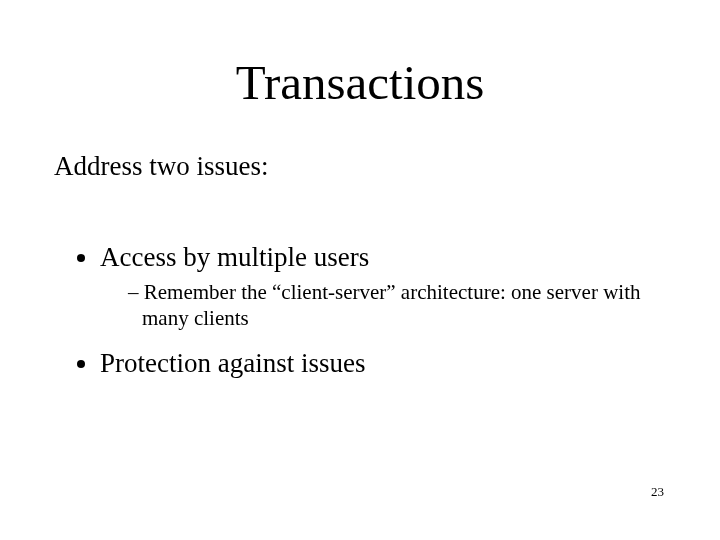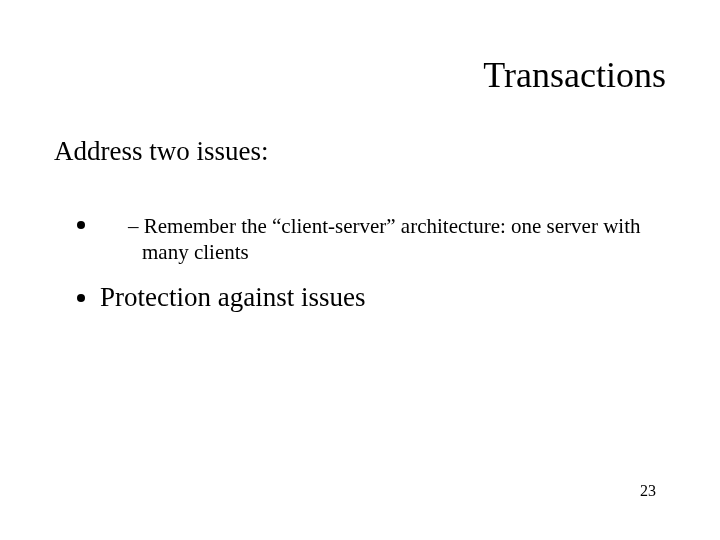--- a/index.html
+++ b/index.html
@@ -13,28 +13,28 @@
     position: relative;
   }
   .slide {
     width: 720px;
     height: 540px;
     position: relative;
     box-sizing: border-box;
     padding: 54px 54px 40px 54px;
   }
   .title {
-    text-align: right;
-    font-size: 36px;
+    text-align: center;
+    font-size: 49px;
     margin: 0 0 40px 0;
     font-weight: 400;
   }
   .intro {
     font-size: 27px;
-    margin: 0 0 42px 0;
+    margin: 0 0 60px 0;
   }
   ul.level1 {
     list-style: disc;
     margin: 0;
     padding-left: 46px;
     font-size: 27px;
   }
   ul.level1 > li {
     margin-bottom: 6px;
   }
@@ -47,33 +47,34 @@
   ul.level2 > li {
     text-indent: -14px;
     padding-left: 14px;
     line-height: 1.25;
   }
   ul.level2 > li::before {
     content: "– ";
   }
   .pagenum {
     position: absolute;
-    right: 64px;
+    right: 56px;
     bottom: 40px;
-    font-size: 16px;
+    font-size: 13px;
   }
 </style>
 </head>
 <body>
 
 <div class="slide">
   <h1 class="title">Transactions</h1>
   <p class="intro">Address two issues:</p>
   <ul class="level1">
     <li>
+      <span>Access by multiple users</span>
       <ul class="level2">
         <li>Remember the “client-server” architecture: one server with many clients</li>
       </ul>
     </li>
     <li>
       <span>Protection against issues</span>
     </li>
   </ul>
   <div class="pagenum">23</div>
 </div>

